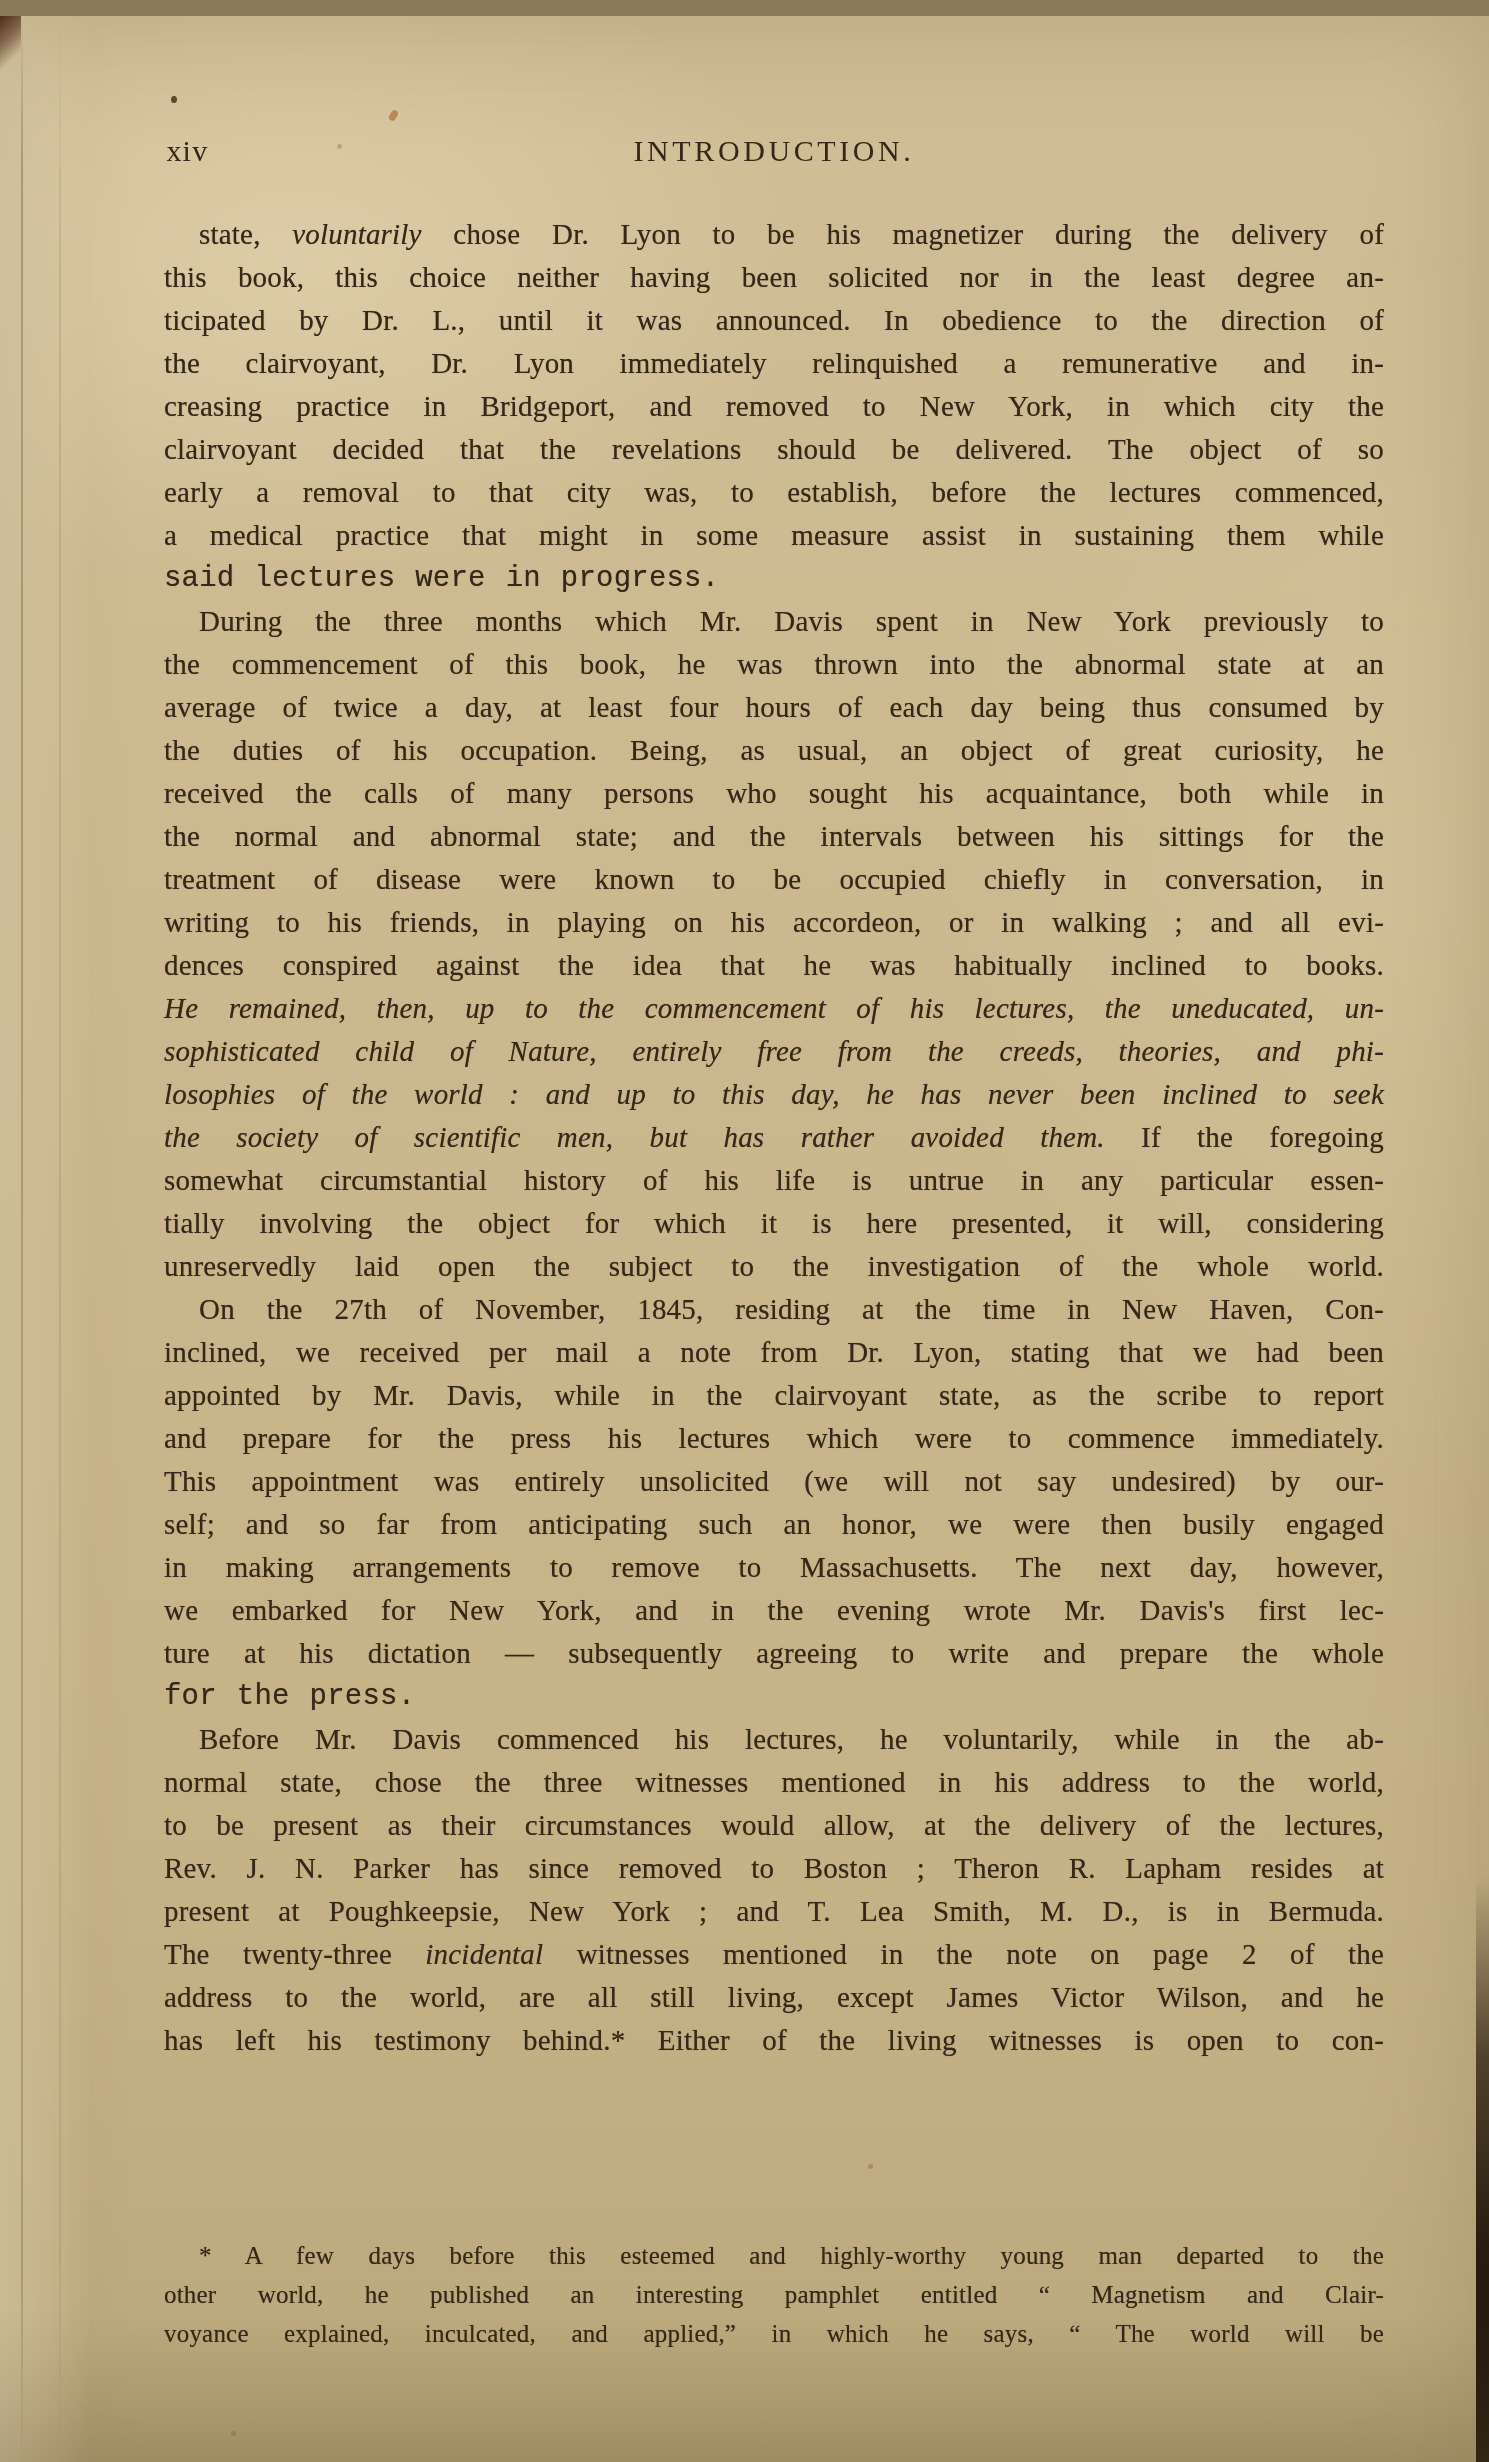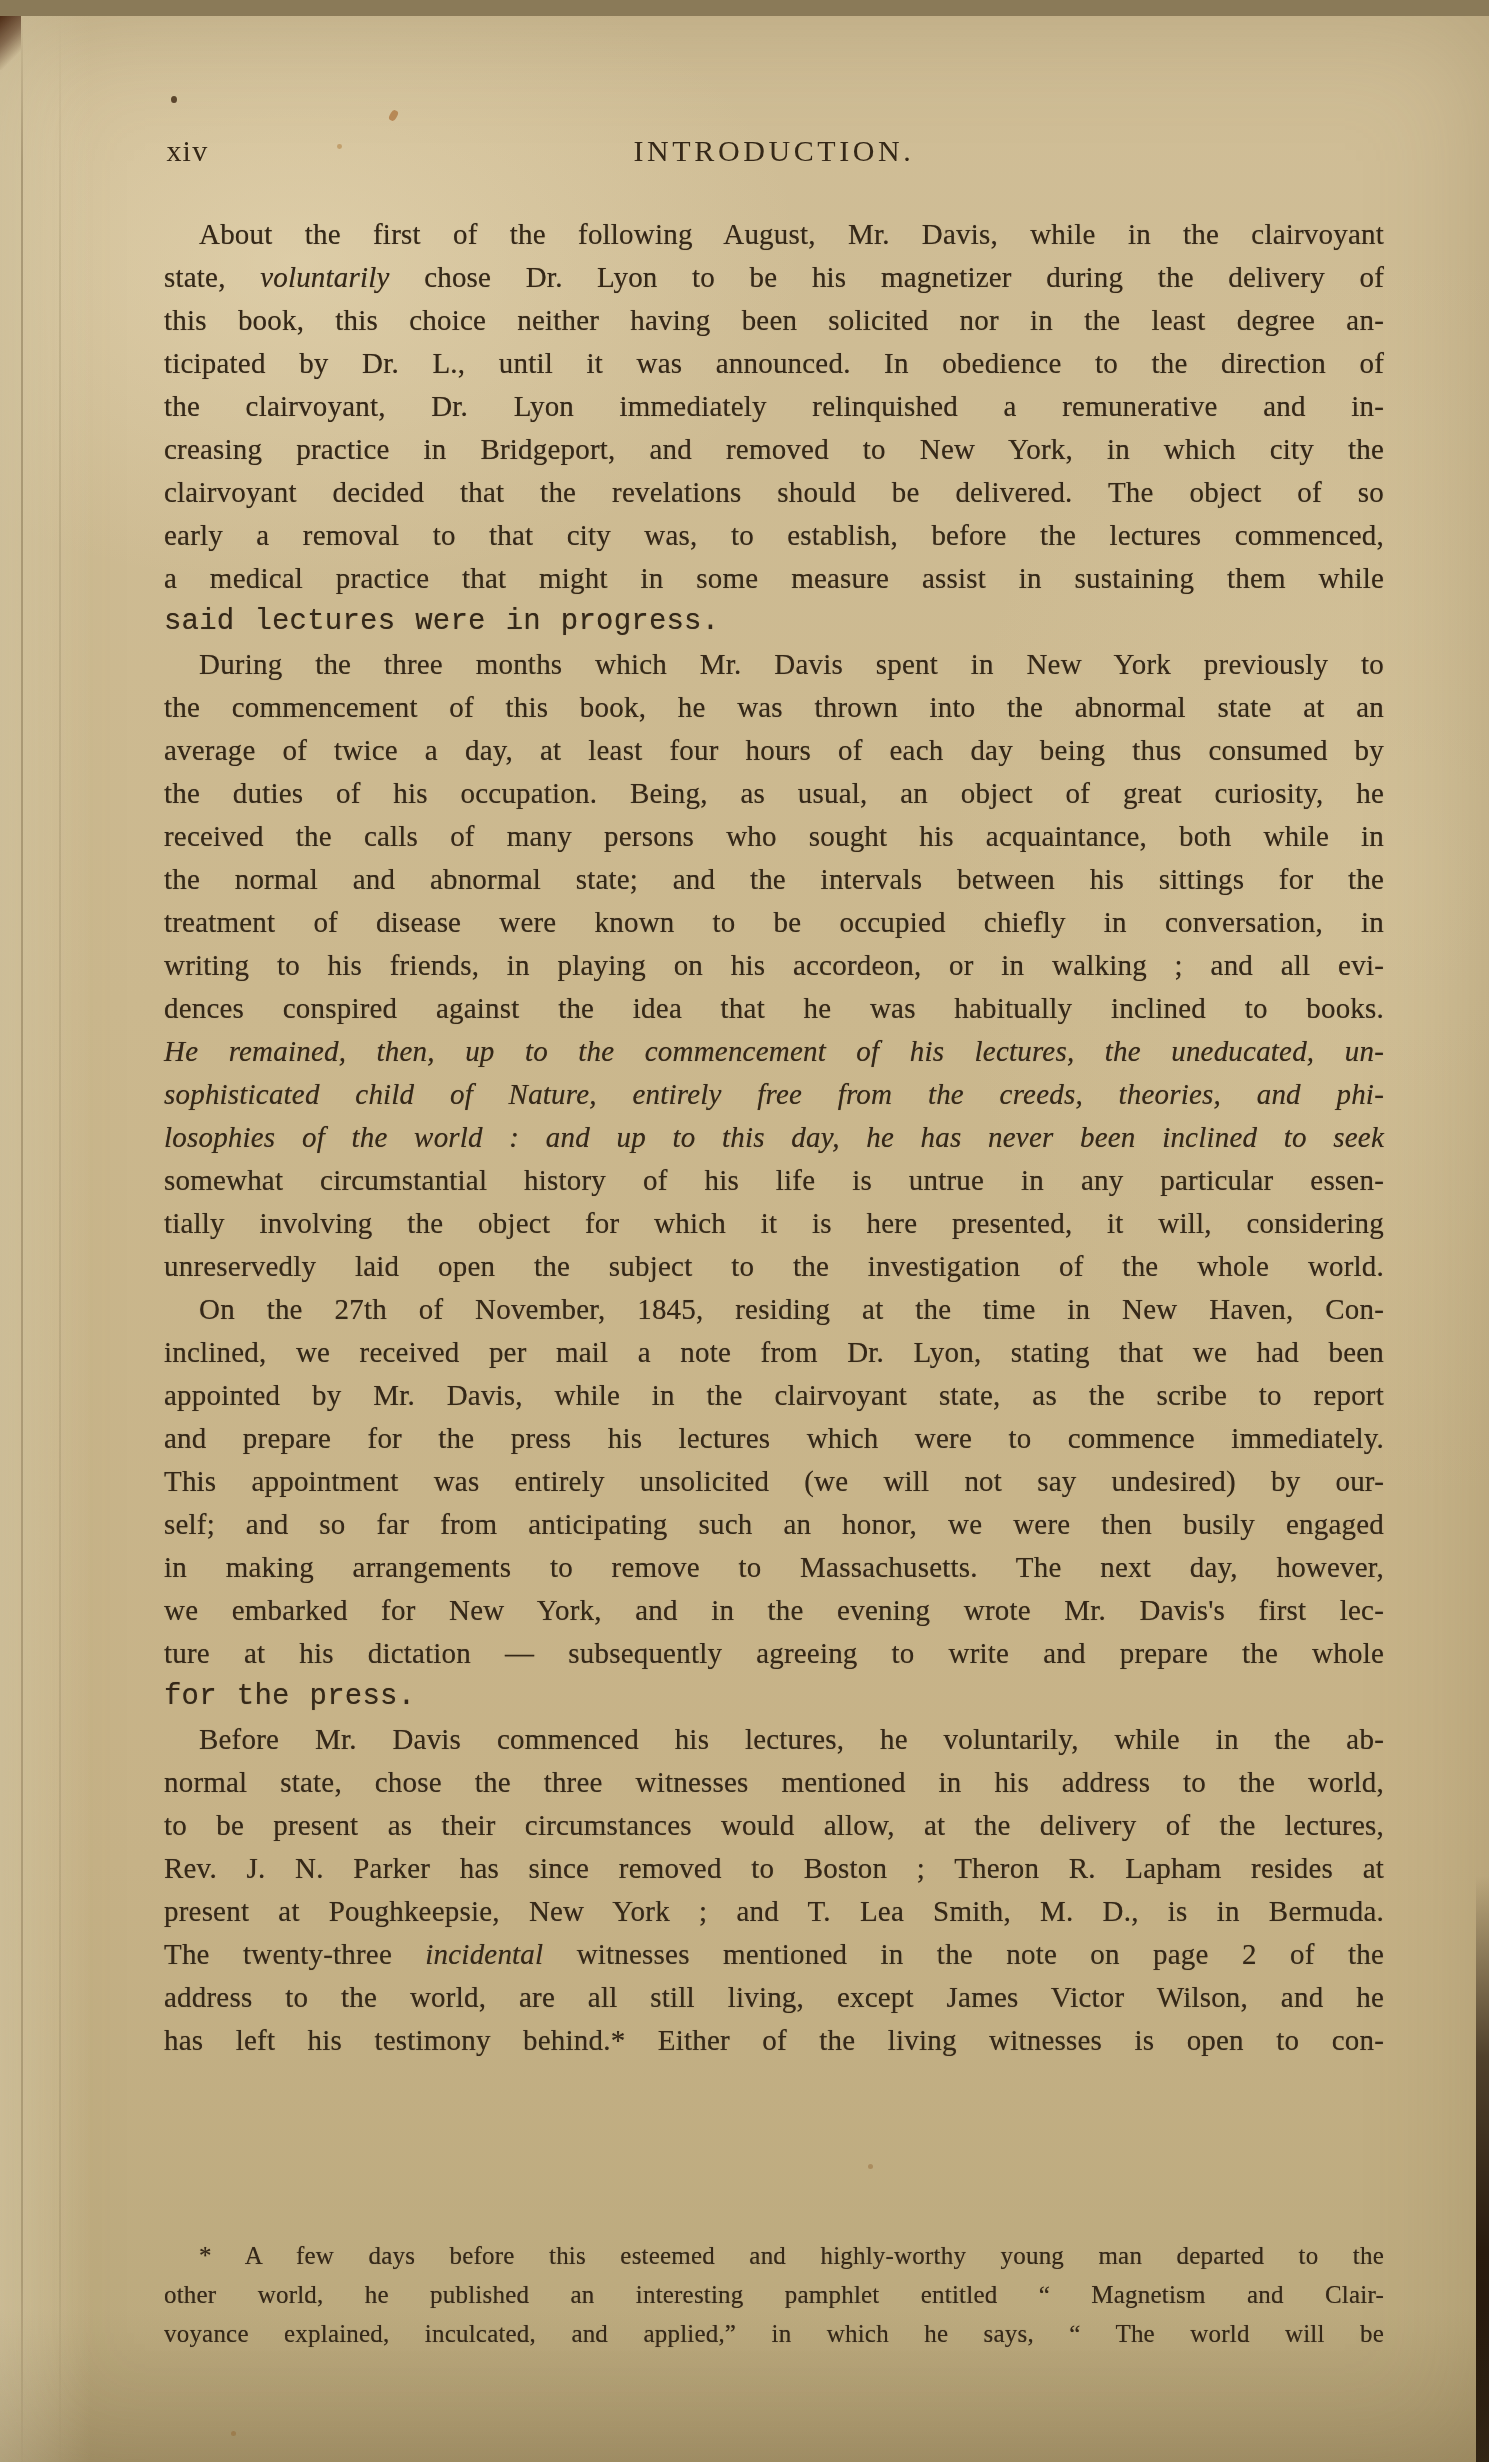--- a/index.html
+++ b/index.html
@@ -73,21 +73,20 @@
   <div class="speck s4"></div>
   <div class="speck s5"></div>
 
   <div class="header">
     <span class="pagenum">xiv</span>
     <span class="runhead">INTRODUCTION.</span>
   </div>
 
   <div class="body-text">
       <div class="para">
-        <div class="line">About the first of the following August, Mr. Davis, while in the clairvoyant</div>
         <div class="line">state, <i>voluntarily</i> chose Dr. Lyon to be his magnetizer during the delivery of</div>
         <div class="line">this book, this choice neither having been solicited nor in the least degree an-</div>
         <div class="line">ticipated by Dr. L., until it was announced.  In obedience to the direction of</div>
         <div class="line">the clairvoyant, Dr. Lyon immediately relinquished a remunerative and in-</div>
         <div class="line">creasing practice in Bridgeport, and removed to New York, in which city the</div>
         <div class="line">clairvoyant decided that the revelations should be delivered.  The object of so</div>
         <div class="line">early a removal to that city was, to establish, before the lectures commenced,</div>
         <div class="line">a medical practice that might in some measure assist in sustaining them while</div>
         <div class="line flush">said lectures were in progress.</div>
       </div>
@@ -97,20 +96,21 @@
         <div class="line">average of twice a day, at least four hours of each day being thus consumed by</div>
         <div class="line">the duties of his occupation.  Being, as usual, an object of great curiosity, he</div>
         <div class="line">received the calls of many persons who sought his acquaintance, both while in</div>
         <div class="line">the normal and abnormal state; and the intervals between his sittings for the</div>
         <div class="line">treatment of disease were known to be occupied chiefly in conversation, in</div>
         <div class="line">writing to his friends, in playing on his accordeon, or in walking ; and all evi-</div>
         <div class="line">dences conspired against the idea that he was habitually inclined to books.</div>
         <div class="line"><i>He remained, then, up to the commencement of his lectures, the uneducated, un-</i></div>
         <div class="line"><i>sophisticated child of Nature, entirely free from the creeds, theories, and phi-</i></div>
         <div class="line"><i>losophies of the world : and up to this day, he has never been inclined to seek</i></div>
+        <div class="line"><i>the society of scientific men, but has rather avoided them.</i>  If the foregoing</div>
         <div class="line">somewhat circumstantial history of his life is untrue in any particular essen-</div>
         <div class="line">tially involving the object for which it is here presented,  it will, considering</div>
         <div class="line">unreservedly laid open the subject to the investigation of the whole world.</div>
       </div>
       <div class="para">
         <div class="line">On the 27th of November, 1845, residing at the time in New Haven, Con-</div>
         <div class="line">inclined, we received per mail a note from Dr. Lyon, stating that we had been</div>
         <div class="line">appointed by Mr. Davis, while in the clairvoyant state, as the scribe to report</div>
         <div class="line">and prepare for the press his lectures which were to commence immediately.</div>
         <div class="line">This appointment was entirely unsolicited (we will not say undesired) by our-</div>

